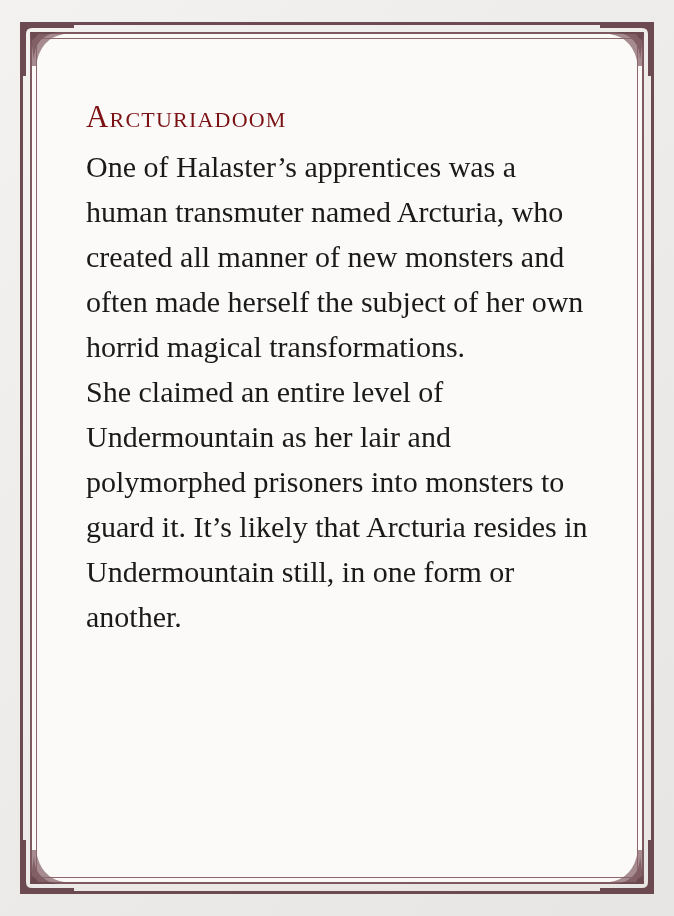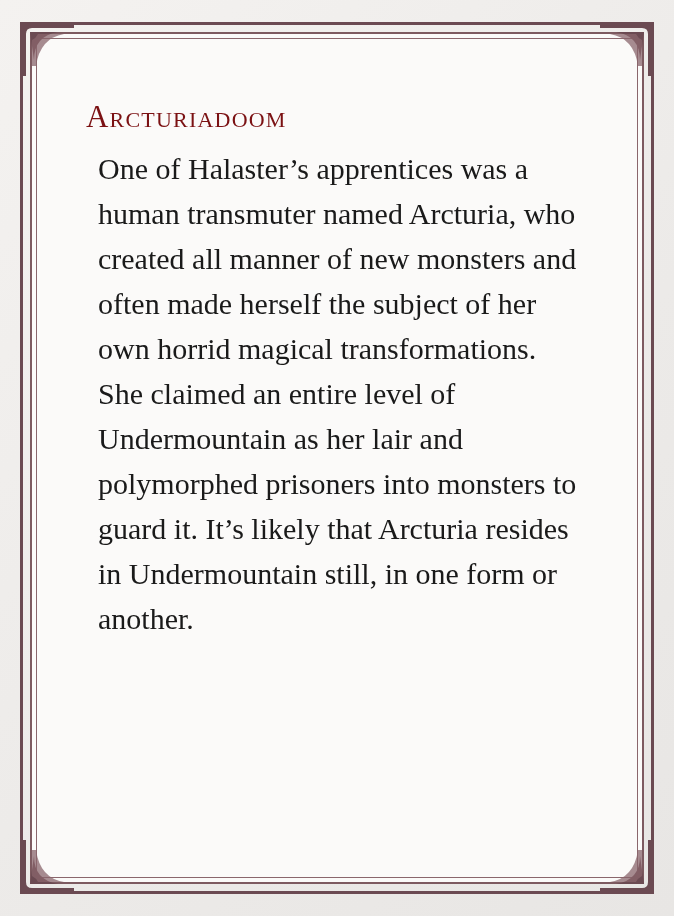--- a/index.html
+++ b/index.html
@@ -84,21 +84,21 @@
     margin: 0 0 10px 0;
     font-weight: normal;
     line-height: 1.1;
   }
 
   .body-text {
     font-family: "Liberation Serif", serif;
     color: #1a1a1a;
     font-size: 30px;
     line-height: 45px;
-    margin: 12px;
+    margin: 0;
     white-space: pre-line;
   }
 </style>
 </head>
 <body>
 
 <div class="card">
 
   <div class="frame-outer"></div>
   <div class="frame-inner"></div>

